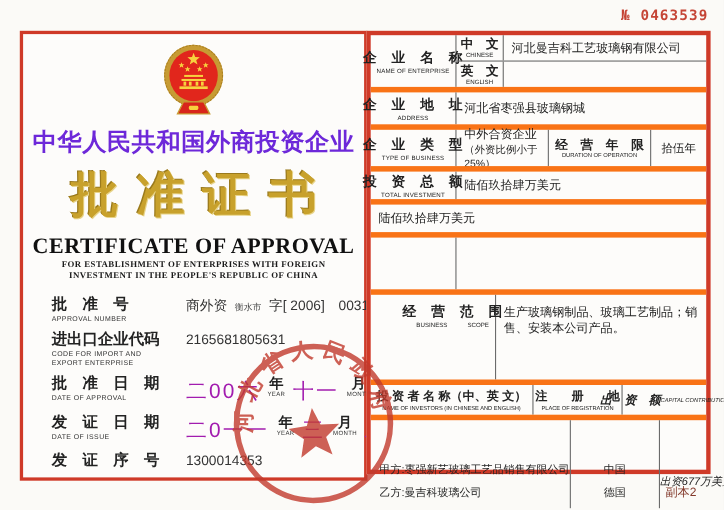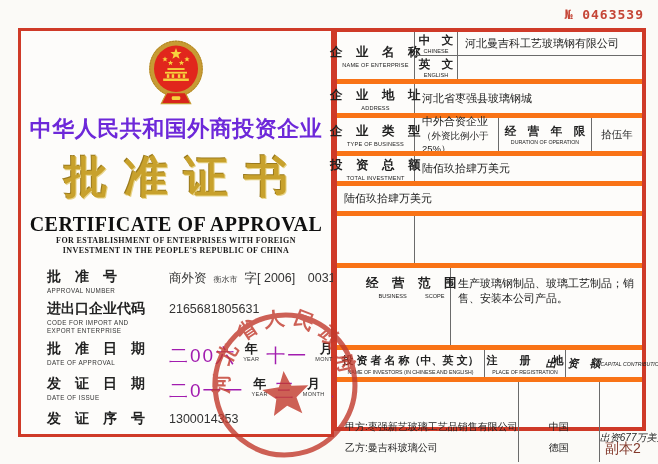--- a/index.html
+++ b/index.html
@@ -2,21 +2,21 @@
 <html><head>
 <meta charset="utf-8">
 <style>
   html,body{margin:0;padding:0;}
   body{font-family:"Liberation Sans","DejaVu Sans",sans-serif;}
   #cert{position:relative;width:658px;height:464px;background:#f3f1ed;overflow:hidden;}
   #paper{position:absolute;inset:0;background:#fbfaf7;}
   
   .serial{position:absolute;top:7px;right:14px;color:#c54536;font-weight:bold;
           font-family:"DejaVu Sans Mono",monospace;font-size:13px;letter-spacing:1px;}
-  .copy{position:absolute;top:440px;left:605px;color:#83392b;font-size:14px;}
+  .copy{position:absolute;top:440px;left:605px;color:#83392b;font-size:11px;}
   
   .lpanel{position:absolute;left:18px;top:28px;width:316px;height:409px;border:3px solid #cf3a28;
           box-sizing:border-box;background:#fdfcfa;display:flex;flex-direction:column;align-items:center;}
   .emblem{margin-top:9px;width:88px;height:99px;}
   .title-cn{margin-top:8px;font-size:22px;font-weight:bold;color:#6d28d9;letter-spacing:0.5px;white-space:nowrap;}
   .cert-gold{margin-top:4px;font-size:44px;font-weight:bold;color:#c8a12c;letter-spacing:16px;text-indent:16px;
              text-shadow:1px 1px 0 #e8d48a, -1px -1px 0 #9a7a1d;white-space:nowrap;}
   .cert-en{margin-top:6px;font-family:"Liberation Serif","DejaVu Serif",serif;font-weight:bold;
            font-size:20px;color:#101010;letter-spacing:0.5px;white-space:nowrap;}
   .cert-sub{font-family:"Liberation Serif","DejaVu Serif",serif;font-weight:bold;font-size:8px;

